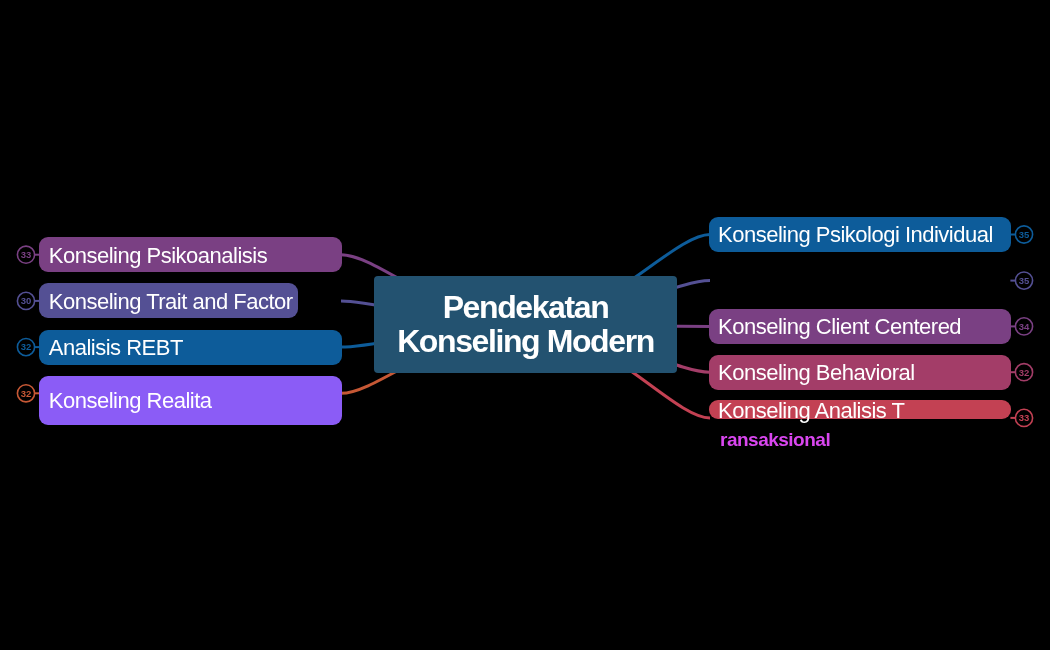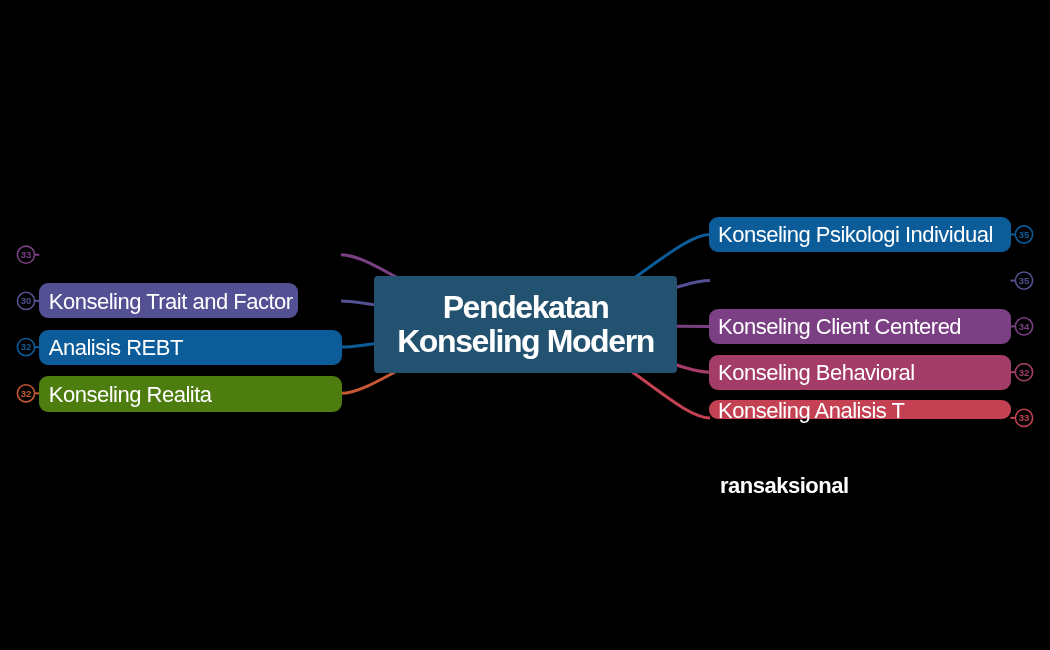--- a/index.html
+++ b/index.html
@@ -6,21 +6,21 @@
   #stage{position:relative;width:1050px;height:650px;background:#000;overflow:hidden;
          font-family:"Liberation Sans", sans-serif;}
   .node{position:absolute;display:flex;align-items:center;box-sizing:border-box;
         color:#fff;font-weight:normal;font-size:22px;letter-spacing:-0.5px;
         border-radius:9px;padding-left:9.5px;padding-top:2px;white-space:nowrap;}
   #center{position:absolute;left:374px;top:276px;width:303px;height:97px;
           background:#235270;border-radius:4px;display:flex;align-items:center;
           justify-content:center;text-align:center;color:#fff;font-weight:bold;
           font-size:32px;letter-spacing:-1.4px;line-height:33.5px;}
   svg{position:absolute;left:0;top:0;}
-  .l2{position:absolute;color:#ffffff;font-weight:bold;font-size:22px;letter-spacing:-0.5px;padding-left:9.5px;margin-top:44px;}
+  .l2{position:absolute;color:#d946ef;font-weight:bold;font-size:19px;letter-spacing:-0.5px;padding-left:9.5px;}
 </style>
 </head>
 <body>
 <div id="stage">
 <svg width="1050" height="650" viewBox="0 0 1050 650">
 
   <path d="M 341 254.7 C 378 254.7 450 325 525 325" stroke="#7a4083" stroke-width="3" fill="none"></path>
   <path d="M 341 300.9 C 378 300.9 450 325 525 325" stroke="#545094" stroke-width="3" fill="none"></path>
   <path d="M 341 347.1 C 378 347.1 450 325 525 325" stroke="#0d5c9a" stroke-width="3" fill="none"></path>
   <path d="M 341 393.3 C 378 393.3 450 325 525 325" stroke="#c65835" stroke-width="3" fill="none"></path>
@@ -60,23 +60,24 @@
     <text x="26" y="350.4" fill="#0d5c9a">32</text>
     <text x="26" y="396.6" fill="#c65835">32</text>
     <text x="1024" y="237.8" fill="#0d5c9a">35</text>
     <text x="1024" y="284" fill="#545094">35</text>
     <text x="1024" y="329.7" fill="#7a4083">34</text>
     <text x="1024" y="375.5" fill="#a33d68">32</text>
     <text x="1024" y="421.2" fill="#c34153">33</text>
   </g>
 </svg>
 
+<div class="node" style="left:39.3px;top:237.1px;width:302.7px;height:35.2px;background:#7a4083;">Konseling Psikoanalisis</div>
 <div class="node" style="left:39.3px;top:283.3px;width:259px;height:35.2px;background:#545094;">Konseling Trait and Factor</div>
 <div class="node" style="left:39.3px;top:329.5px;width:302.7px;height:35.2px;background:#0d5c9a;">Analisis REBT</div>
-<div class="node" style="left:39.3px;top:375.7px;width:302.7px;height:36px;background:#4d7c0f;">Konseling Realita</div>
+<div class="node" style="left:39.3px;top:375.7px;width:302.7px;height:49px;background:#8b5cf6;">Konseling Realita</div>
 
 <div class="node" style="left:708.5px;top:216.9px;width:302px;height:35.2px;background:#0d5c9a;">Konseling Psikologi Individual</div>
 <div class="node" style="left:708.5px;top:354.6px;width:302px;height:35.2px;background:#a33d68;">Konseling Behavioral</div>
 <div class="node" style="left:708.5px;top:308.8px;width:302px;height:35.2px;background:#7a4083;">Konseling Client Centered</div>
 <div class="node" style="left:708.5px;top:400.4px;width:302px;height:19px;background:#c34153;">Konseling Analisis T</div>
 <div class="l2" style="left:710.5px;top:428.5px;">ransaksional</div>
 
 <div id="center">Pendekatan<br>Konseling Modern</div>
 </div>
 

